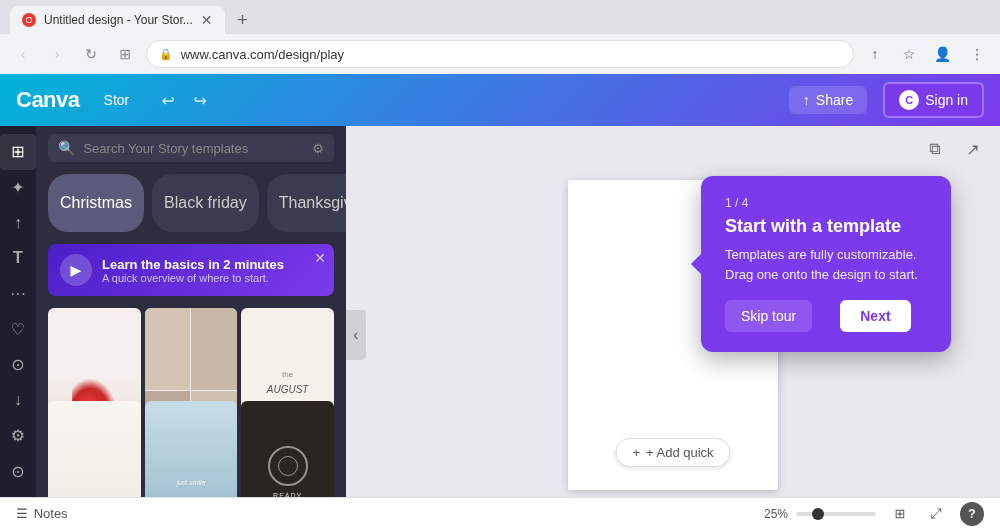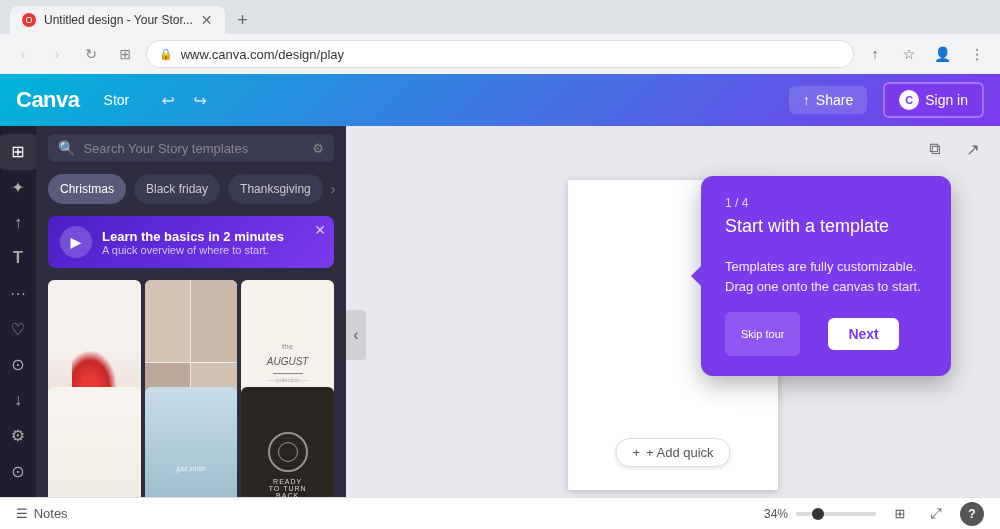--- a/index.html
+++ b/index.html
@@ -40,21 +40,21 @@
     .icon-bar-item.active { color: white; background: rgba(255,255,255,0.1); }
 
     
     .sidebar { width: 310px; background: #2d2d3f; display: flex; flex-direction: column; flex-shrink: 0; overflow: hidden; }
     .sidebar-panel-header { padding: 8px 12px 4px; }
     .search-bar { display: flex; align-items: center; background: #3a3a50; border-radius: 6px; padding: 6px 10px; gap: 8px; }
     .search-bar input { background: transparent; border: none; outline: none; color: #ccc; font-size: 13px; flex: 1; }
     .search-bar input::placeholder { color: #888; }
     .search-bar .filter-icon { color: #888; font-size: 13px; cursor: pointer; }
     .tag-row { display: flex; align-items: center; padding: 8px 12px; gap: 8px; overflow: hidden; }
-    .tag { background: #3a3a50; color: #ccc; border-radius: 20px; padding: 8px 12px; font-size: 12px; cursor: pointer; white-space: nowrap; }
+    .tag { background: #3a3a50; color: #ccc; border-radius: 20px; padding: 20px 12px; font-size: 16px; cursor: pointer; white-space: nowrap; }
     .tag.active { background: #5a5a7a; color: white; }
     .tag-arrow { color: #888; font-size: 14px; cursor: pointer; margin-left: auto; flex-shrink: 0; }
     .promo-banner { margin: 4px 12px; background: linear-gradient(135deg, #4a1fc8, #7c3aed); border-radius: 8px; padding: 10px 12px; display: flex; align-items: center; gap: 10px; position: relative; }
     .promo-banner .close-btn { position: absolute; top: 6px; right: 8px; color: rgba(255,255,255,0.7); font-size: 14px; cursor: pointer; }
     .promo-play { width: 32px; height: 32px; background: rgba(255,255,255,0.2); border-radius: 50%; display: flex; align-items: center; justify-content: center; color: white; font-size: 14px; flex-shrink: 0; }
     .promo-text { }
     .promo-title { color: white; font-size: 13px; font-weight: 600; }
     .promo-sub { color: rgba(255,255,255,0.7); font-size: 11px; }
     .template-grid { display: grid; grid-template-columns: 1fr 1fr 1fr; gap: 4px; padding: 8px 12px; overflow-y: auto; flex: 1; }
     .template-card { border-radius: 6px; overflow: hidden; cursor: pointer; background: #ccc; aspect-ratio: 9/16; position: relative; }
@@ -78,24 +78,24 @@
     .zoom-slider-thumb { width: 12px; height: 12px; background: #333; border-radius: 50%; position: absolute; top: -4px; left: 20%; cursor: pointer; }
     .page-nav { display: flex; align-items: center; gap: 8px; }
     .page-nav-btn { width: 24px; height: 24px; display: flex; align-items: center; justify-content: center; color: #555; cursor: pointer; border-radius: 4px; font-size: 13px; }
     .fullscreen-btn { width: 24px; height: 24px; display: flex; align-items: center; justify-content: center; color: #555; cursor: pointer; font-size: 14px; }
     .help-btn { width: 24px; height: 24px; background: #555; border-radius: 50%; display: flex; align-items: center; justify-content: center; color: white; font-size: 12px; font-weight: 700; cursor: pointer; }
 
     
     .tour-popup { position: absolute; left: 355px; top: 50px; background: #7c3aed; border-radius: 12px; padding: 20px 24px; width: 250px; color: white; z-index: 100; box-shadow: 0 8px 24px rgba(0,0,0,0.3); }
     .tour-arrow { position: absolute; left: -10px; top: 50%; transform: translateY(-50%); width: 0; height: 0; border-top: 10px solid transparent; border-bottom: 10px solid transparent; border-right: 10px solid #7c3aed; }
     .tour-step { font-size: 12px; opacity: 0.8; margin-bottom: 6px; }
-    .tour-title { font-size: 18px; font-weight: 400; margin-bottom: 20px; }
+    .tour-title { font-size: 18px; font-weight: 700; margin-bottom: 8px; }
     .tour-desc { font-size: 13px; opacity: 0.9; line-height: 1.5; margin-bottom: 16px; }
     .tour-actions { display: flex; gap: 12px; align-items: center; }
-    .tour-skip { background: rgba(255,255,255,0.15); color: white; border: none; border-radius: 6px; padding: 16px 16px; font-size: 11px; cursor: pointer; }
+    .tour-skip { background: rgba(255,255,255,0.15); color: white; border: none; border-radius: 6px; padding: 8px 16px; font-size: 14px; cursor: pointer; }
     .tour-next { background: white; color: #7c3aed; border: none; border-radius: 6px; padding: 8px 20px; font-size: 14px; font-weight: 600; cursor: pointer; margin-left: 16px; }
 
     
     ::-webkit-scrollbar { width: 4px; }
     ::-webkit-scrollbar-track { background: transparent; }
     ::-webkit-scrollbar-thumb { background: rgba(255,255,255,0.2); border-radius: 2px; }
   </style>
 </head>
 <body>
 
@@ -241,37 +241,37 @@
         <div class="add-page-btn">
           <span>+</span>
           <span>+ Add quick</span>
         </div>
       </div>
 
       <div class="tour-popup">
         <div class="tour-arrow"></div>
         <div class="tour-step">1 / 4</div>
         <div class="tour-title">Start with a template</div>
-        <div class="tour-desc">Templates are fully customizable. Drag one onto the canvas to start.</div>
+        <div class="tour-desc">Templates are fully customizable. Drag one onto the design to start.</div>
         <div class="tour-actions">
           <button class="tour-skip">Skip tour</button>
           <button class="tour-next">Next</button>
         </div>
       </div>
     </div>
   </div>
 
   <div class="bottom-bar">
     <div class="notes-btn">
       <span>☰</span>
       <span>Notes</span>
     </div>
     <div class="bottom-spacer"></div>
     <div class="zoom-controls">
-      <span class="zoom-percent">34%</span>
+      <span class="zoom-percent">25%</span>
       <div class="zoom-slider">
         <div class="zoom-slider-thumb"></div>
       </div>
     </div>
     <div class="page-nav">
       <div class="page-nav-btn">⊞</div>
     </div>
     <div class="fullscreen-btn">⤢</div>
     <div class="help-btn">?</div>
   </div>

